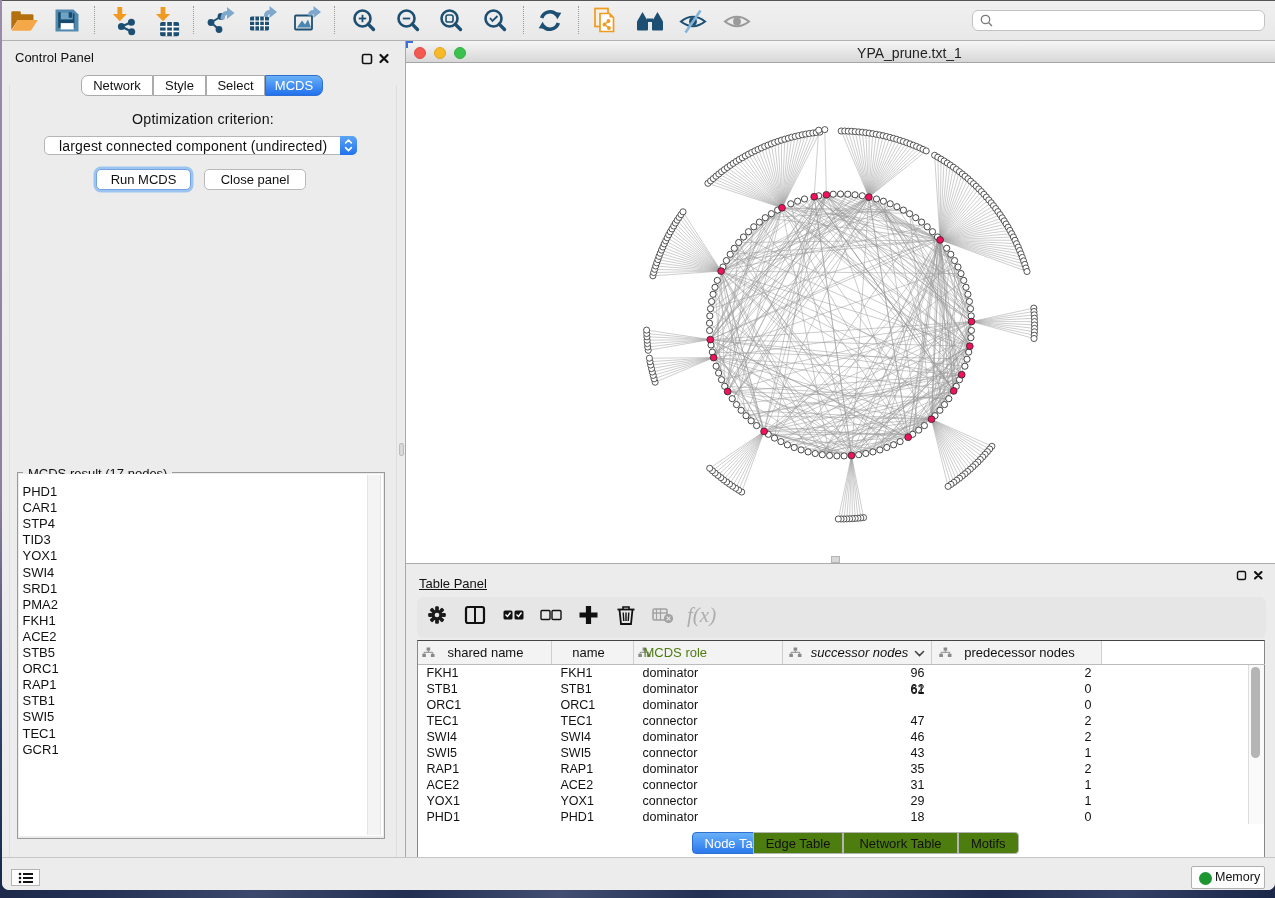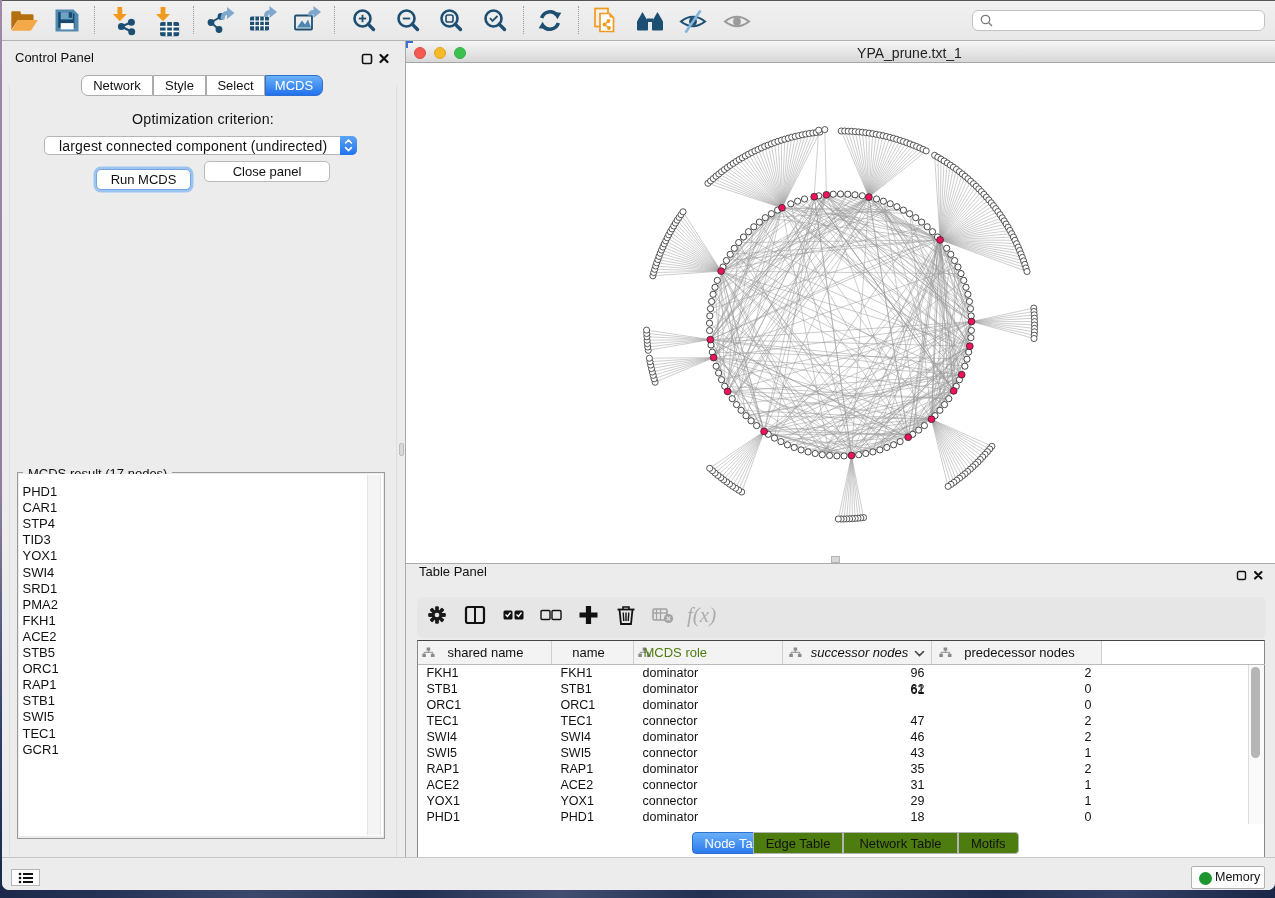--- a/index.html
+++ b/index.html
@@ -230,21 +230,21 @@
     <div class="abs" id="combo">
         <span style="position:absolute;left:14px;top:1px;font-size:14px;letter-spacing:0.15px;">largest connected component (undirected)</span>
       <div id="combobtn">
           <svg width="17" height="19" viewBox="0 0 17 19" style="position:absolute;left:0;top:0;">
 <path d="M5.6 7 L8.5 4 L11.4 7" fill="none" stroke="#fff" stroke-width="1.6" stroke-linecap="round" stroke-linejoin="round"></path>
 <path d="M5.6 11.6 L8.5 14.6 L11.4 11.6" fill="none" stroke="#fff" stroke-width="1.6" stroke-linecap="round" stroke-linejoin="round"></path>
 </svg>
         </div>
       </div>
     <div class="btn" style="left:94px;top:128px;width:95px;box-shadow:0 0 0 2.5px #9cc4f1;border-color:#74a3e2;">Run MCDS</div>
-    <div class="btn" style="left:202px;top:120px;width:126px;">Close panel</div>
+    <div class="btn" style="left:202px;top:128px;width:102px;">Close panel</div>
     <div class="abs" id="fs"></div>
     <div class="abs" id="fslegend">MCDS result (17 nodes)</div>
     <div class="abs" id="fslist">
         <div class="li" style="top:10.5px;">PHD1</div>
 <div class="li" style="top:26.6px;">CAR1</div>
 <div class="li" style="top:42.7px;">STP4</div>
 <div class="li" style="top:58.8px;">TID3</div>
 <div class="li" style="top:74.9px;">YOX1</div>
 <div class="li" style="top:91.0px;">SWI4</div>
 <div class="li" style="top:107.1px;">SRD1</div>
@@ -1061,21 +1061,21 @@
 <circle cx="321.6" cy="328.5" r="3.4"></circle>
 <circle cx="307.6" cy="294.6" r="3.4"></circle>
 <circle cx="304.3" cy="276.6" r="3.4"></circle>
 <circle cx="315.1" cy="208.1" r="3.4"></circle>
 </g>
 </svg></div>
   </div>
   <div class="abs" id="hsplit"></div>
   <div class="abs" id="hsplithandle"></div>
   <div class="abs" id="tp">
-    <div class="abs paneltitle" style="left:13px;top:0;">Table Panel</div>
+    <div class="abs paneltitle" style="left:13px;top:12px;text-decoration:underline;">Table Panel</div>
     <svg class="abs" style="left:830px;top:6px;" width="32" height="12" viewBox="0 0 32 12">
 <rect x="1.5" y="1.5" width="8" height="8" rx="1.5" fill="none" stroke="#111" stroke-width="1.4"></rect>
 <path d="M19 2 L25.5 8.5 M25.5 2 L19 8.5" stroke="#111" stroke-width="2.1" stroke-linecap="round"></path>
 </svg>
     <div id="tptoolbar">
         <svg width="849" height="41" viewBox="0 0 849 41" style="position:absolute;left:0;top:0;">
 <g transform="translate(20,18)">
  <g fill="#1a1a1a">
  <circle cx="0" cy="0" r="5.6"></circle>
  <g>

